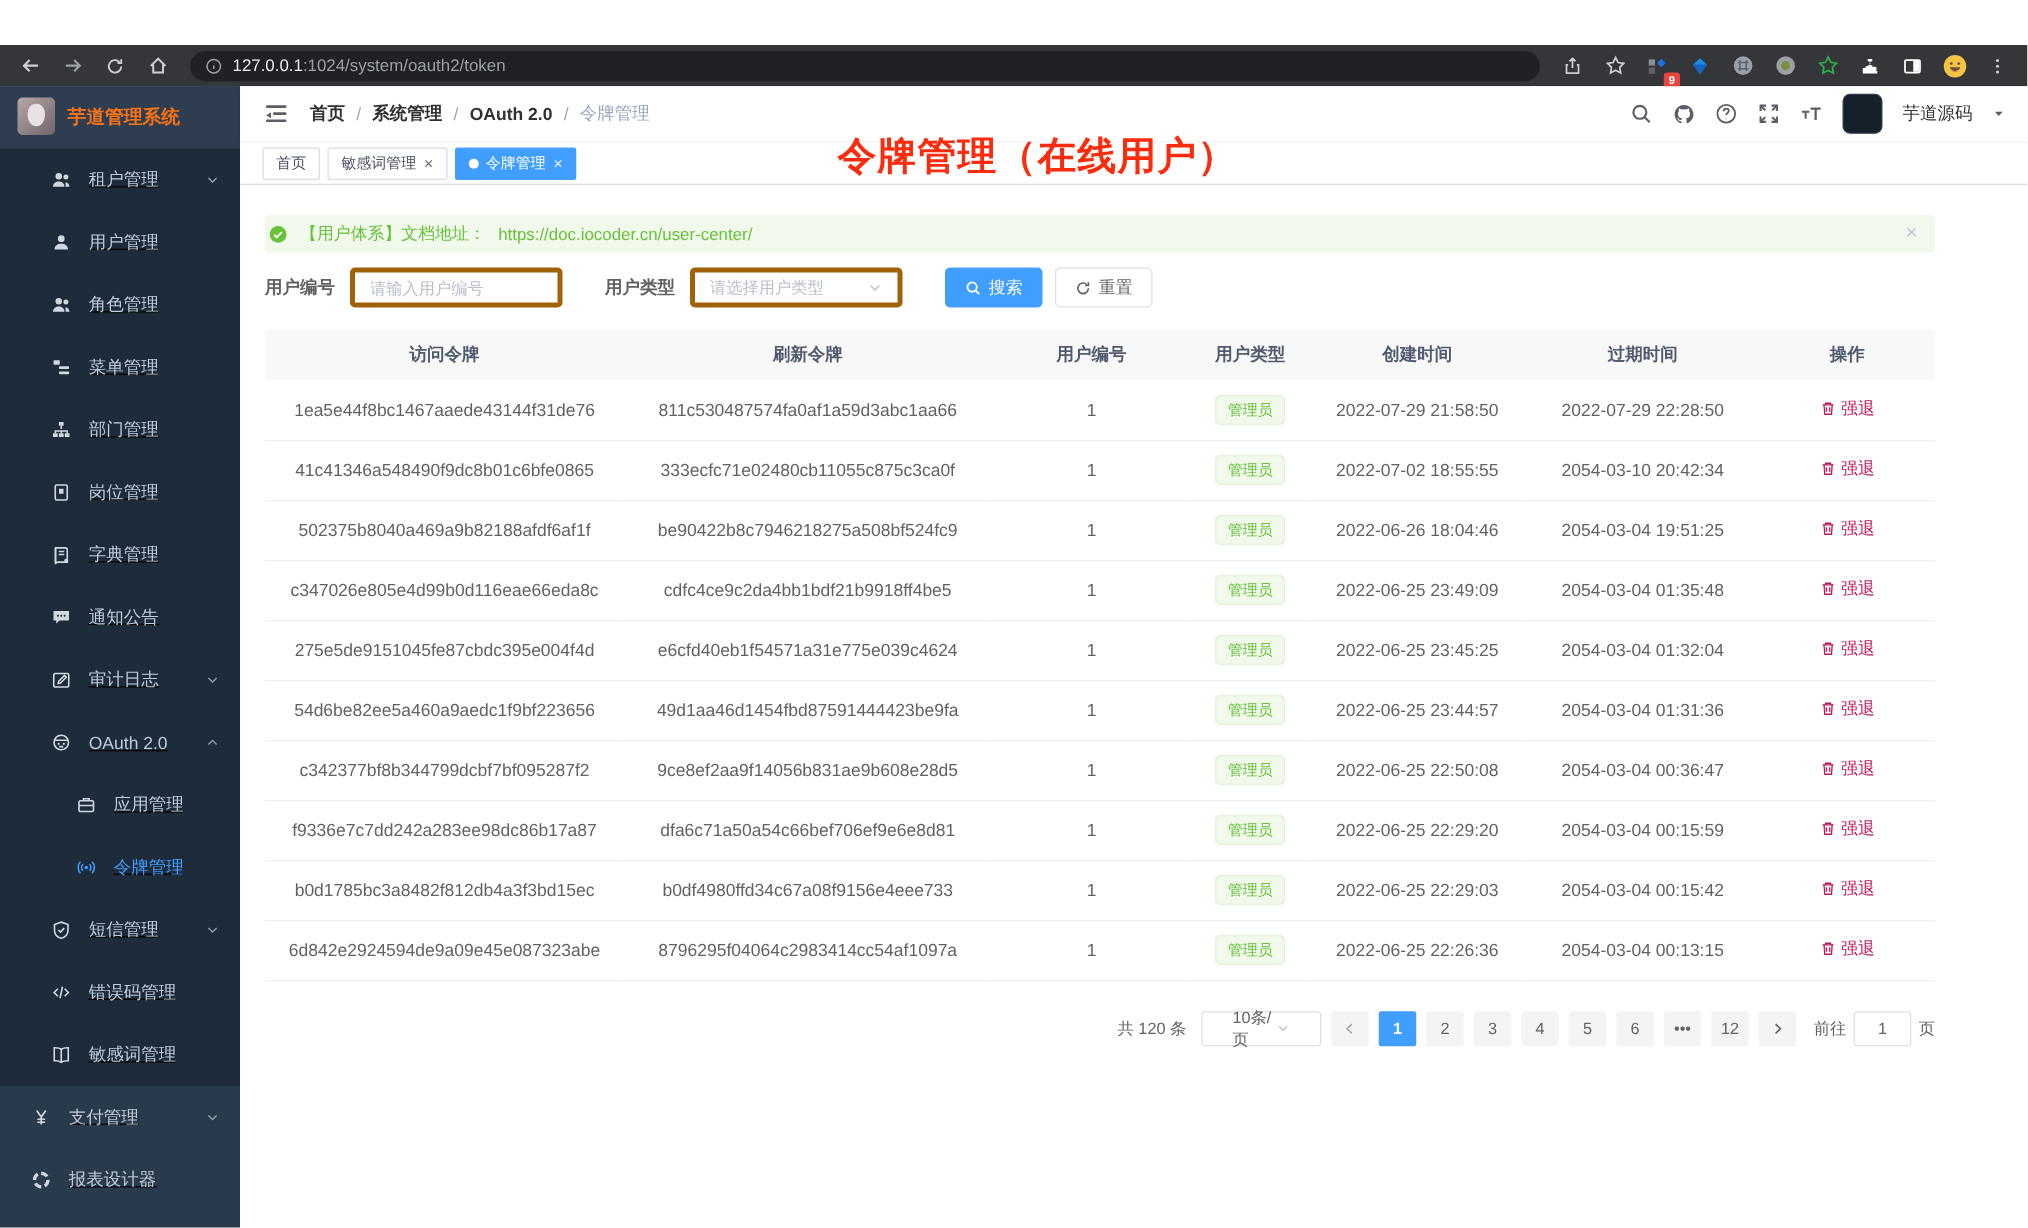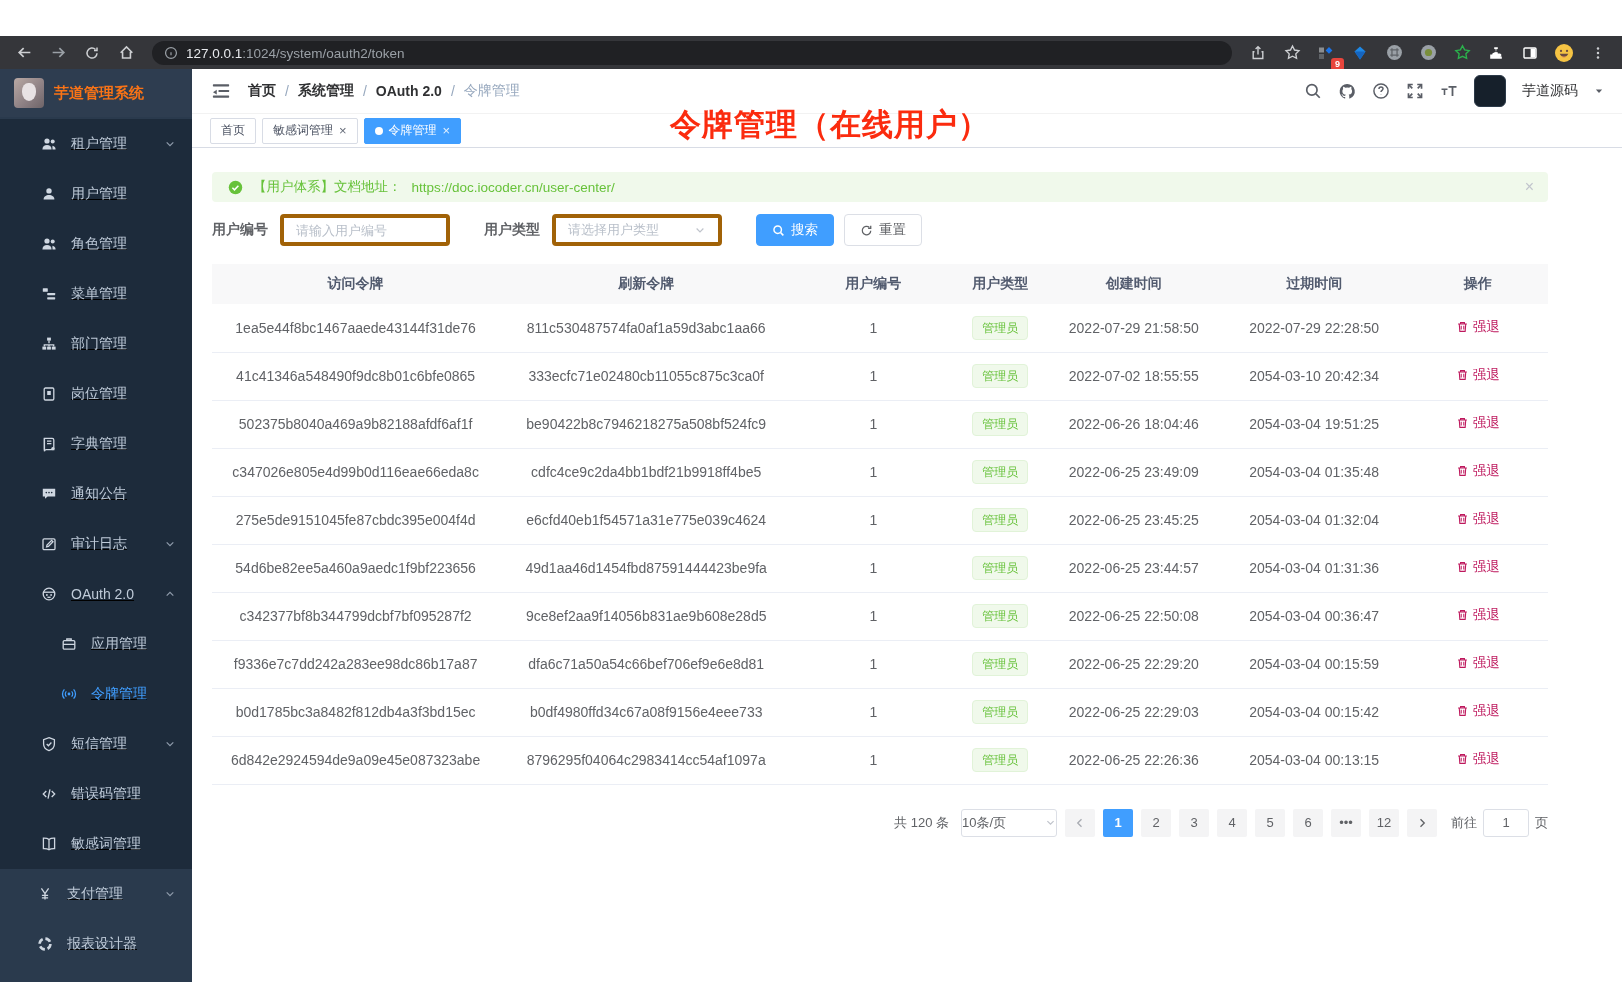--- a/index.html
+++ b/index.html
@@ -20,21 +20,21 @@
   .app { display:flex; height:949px; }
   .sidebar { width:192px; background:#2a3a4d; display:flex; flex-direction:column; flex:0 0 auto; }
   .logo-row { height:48px; background:#2e3d50; display:flex; align-items:center; padding-left:14px; gap:10px; }
   .logo-img { width:30px; height:30px; border-radius:4px; background:linear-gradient(135deg,#b9a9a4,#8c7f83 60%,#6e6468); position:relative; overflow:hidden; }
   .logo-img::after { content:""; position:absolute; left:8px; top:5px; width:14px; height:18px; background:#e8e2e4; border-radius:45% 45% 50% 50%; }
   .logo-title { color:#f97316; font-size:15px; font-weight:bold; }
   .menu { flex:1; padding-top:2px;text-decoration:underline; }
   .menu-item { height:50px; display:flex; align-items:center; gap:14px; color:#bfcbd9; font-size:14px; cursor:pointer; position:relative; background:#1d2b3b; }
   .menu-item.level1 { padding-left:40px; }
   .menu-item.level2 { padding-left:60px; }
-  .menu-item.level0 { padding-left:36px; background:#2a3a4d; }
+  .menu-item.level0 { padding-left:24px; background:#2a3a4d; }
   .menu-item .menu-icon { width:17px; height:17px; color:#cfd7e1; }
   .menu-item.active { color:#409eff; }
   .menu-item.active .menu-icon { color:#409eff; }
   .menu-item .chev { position:absolute; right:16px; width:12px; height:12px; color:#8f9bab; }
   .menu-item .chev.up svg { transform:rotate(180deg); }
 
   .main { flex:1; display:flex; flex-direction:column; min-width:0; position:relative; }
 
   
   .app-header { height:45px; background:#fff; display:flex; align-items:center; padding:0 18px; border-bottom:1px solid rgba(0,0,0,0.05); box-shadow:0 1px 3px rgba(0,21,41,.06); }
@@ -54,21 +54,21 @@
   .tag-tab { height:26px; display:inline-flex; align-items:center; gap:6px; padding:0 10px; border:1px solid #d8dce5; background:#fff; color:#495060; font-size:12px; cursor:pointer; border-radius:2px; }
   .tag-tab.active { background:#409eff; border-color:#409eff; color:#fff; }
   .tab-dot { width:8px; height:8px; border-radius:50%; background:#fff; }
   .tab-close { font-size:13px; line-height:1; opacity:.85; }
 
   
   .annotation { position:absolute; left:478px; top:35px; font-size:31px; font-weight:700; color:#fb2b0e; z-index:40; letter-spacing:1px; white-space:nowrap; }
 
   
   .content { flex:1; background:#fff; padding:24px 74px 0 20px; position:relative; }
-  .alert { height:30px; background:#f0f9eb; border-radius:4px; display:flex; align-items:center; padding:0 16px; gap:10px; position:relative; }
+  .alert { height:30px; background:#f0f9eb; border-radius:4px; display:flex; align-items:center; padding:0 3px; gap:10px; position:relative; }
   .alert-check { width:15px; height:15px; }
   .alert-text { color:#67c23a; font-size:13.5px; }
   .alert-link { color:#67c23a; font-size:13.5px; text-decoration:none; }
   .alert-close { position:absolute; right:14px; color:#c0c4cc; font-size:16px; cursor:pointer; }
 
   .filter-row { margin-top:12px; display:flex; align-items:center; height:32px; gap:10px; }
   .f-label { font-size:14px; font-weight:700; color:#606266; margin-right:2px; }
   .f-input, .f-select { width:170px; height:32px; border:4px solid #a16207; border-radius:4px; font-size:13px; color:#606266; padding:0 12px; background:#fff; }
   .f-input::placeholder { color:#b8bfc9; }
   .f-select { display:flex; align-items:center; justify-content:space-between; cursor:pointer; }
@@ -84,21 +84,21 @@
   .grid th { height:40px; background:#f8f8f9; color:#515a6e; font-size:14px; font-weight:700; text-align:center; }
   .grid td { height:48px; border-bottom:1px solid #ebeef5; color:#606266; font-size:14px; text-align:center; vertical-align:middle; }
   .grid tr td:first-child, .grid tr th:first-child { border-left:none; }
   .badge { display:inline-block; background:#f0f9eb; border:1px solid #e1f3d8; color:#67c23a; font-size:12px; line-height:1; padding:5px 9px; border-radius:4px; }
   .op-link { color:#be185d; font-size:13.5px; display:inline-flex; align-items:center; gap:4px; cursor:pointer; }
   .op-link .icon { width:13px; height:13px; }
 
   
   .pagination { margin-top:24px; display:flex; align-items:center; justify-content:flex-end; gap:8px; font-size:13px; color:#606266; }
   .pg-total { margin-right:4px; }
-  .pg-size { width:96px; height:28px; border:1px solid #dcdfe6; border-radius:3px; display:flex; align-items:center; justify-content:space-between; padding:0 0; cursor:pointer; }
+  .pg-size { width:96px; height:28px; border:1px solid #dcdfe6; border-radius:3px; display:flex; align-items:center; justify-content:space-between; padding:0 24px; cursor:pointer; }
   .pg-size .chev { width:11px; height:11px; color:#c0c4cc; }
   .pg-btn { min-width:30px; height:28px; background:#f4f4f5; border-radius:2px; display:inline-flex; align-items:center; justify-content:center; font-size:13px; color:#606266; cursor:pointer; padding:0 4px; }
   .pg-btn.active { background:#409eff; color:#fff; font-weight:700; }
   .pg-btn.arrow { color:#a8abb2; }
   .pg-goto { display:flex; align-items:center; gap:6px; margin-left:6px;justify-content:space-between; }
   .pg-input { width:46px; height:28px; border:1px solid #dcdfe6; border-radius:3px; text-align:center; font-size:13px; color:#606266; }
 </style>
 </head>
 <body>
 

